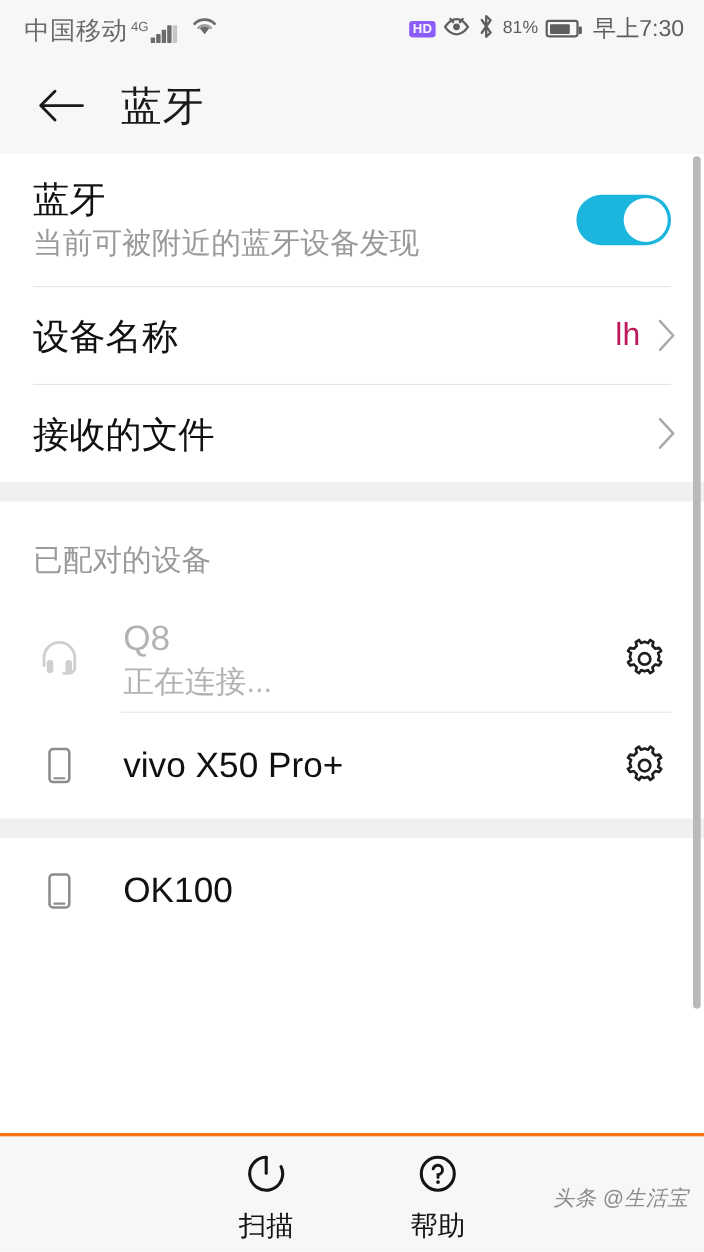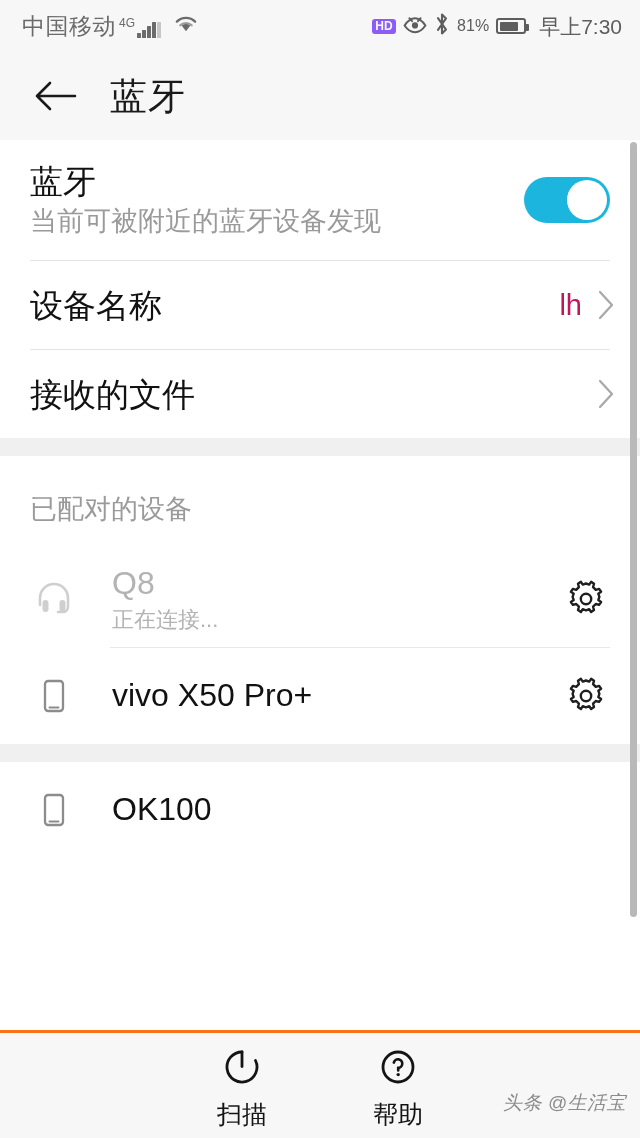--- a/index.html
+++ b/index.html
@@ -116,35 +116,35 @@
 
   .dev-row {
     display: flex; align-items: center;
     padding: 0 26px 0 30px;
     min-height: 96px; cursor: pointer;
   }
   .dev-icon { width: 60px; display: flex; align-items: center; justify-content: flex-start; flex: 0 0 auto; }
   .dev-texts { display: flex; flex-direction: column; justify-content: center; margin-left: 22px; gap: 8px; }
   .dev-name { font-size: 32px; color: #111; line-height: 1.05; }
   .dev-name.muted { color: #b3b3b3; }
-  .dev-status { font-size: 22px; color: #b3b3b3; line-height: 1.05; }
+  .dev-status { font-size: 28px; color: #b3b3b3; line-height: 1.05; }
   .gear-btn { margin-left: auto; width: 56px; height: 56px; display: flex; align-items: center; justify-content: center; cursor: pointer; }
 
   
   .bottom-bar {
     height: 108px; background: #f7f7f7; border-top: 3px solid #f97316;
     display: flex; align-items: center; justify-content: center;
     gap: 106px; position: relative; flex: 0 0 auto;
   }
   .bottom-btn {
     display: flex; flex-direction: column; align-items: center; gap: 8px; cursor: pointer;
   }
   .bottom-label { font-size: 25px; color: #141414; line-height: 1; }
   .watermark {
-    position: absolute; right: 14px; bottom: 22px;
+    position: absolute; right: 14px; bottom: 36px;
     font-size: 19px; color: #8c8c8c; font-style: italic;
     letter-spacing: .5px;
   }
 </style>
 </head>
 <body>
 
 <div class="phone">
 
   <div class="status-bar">

